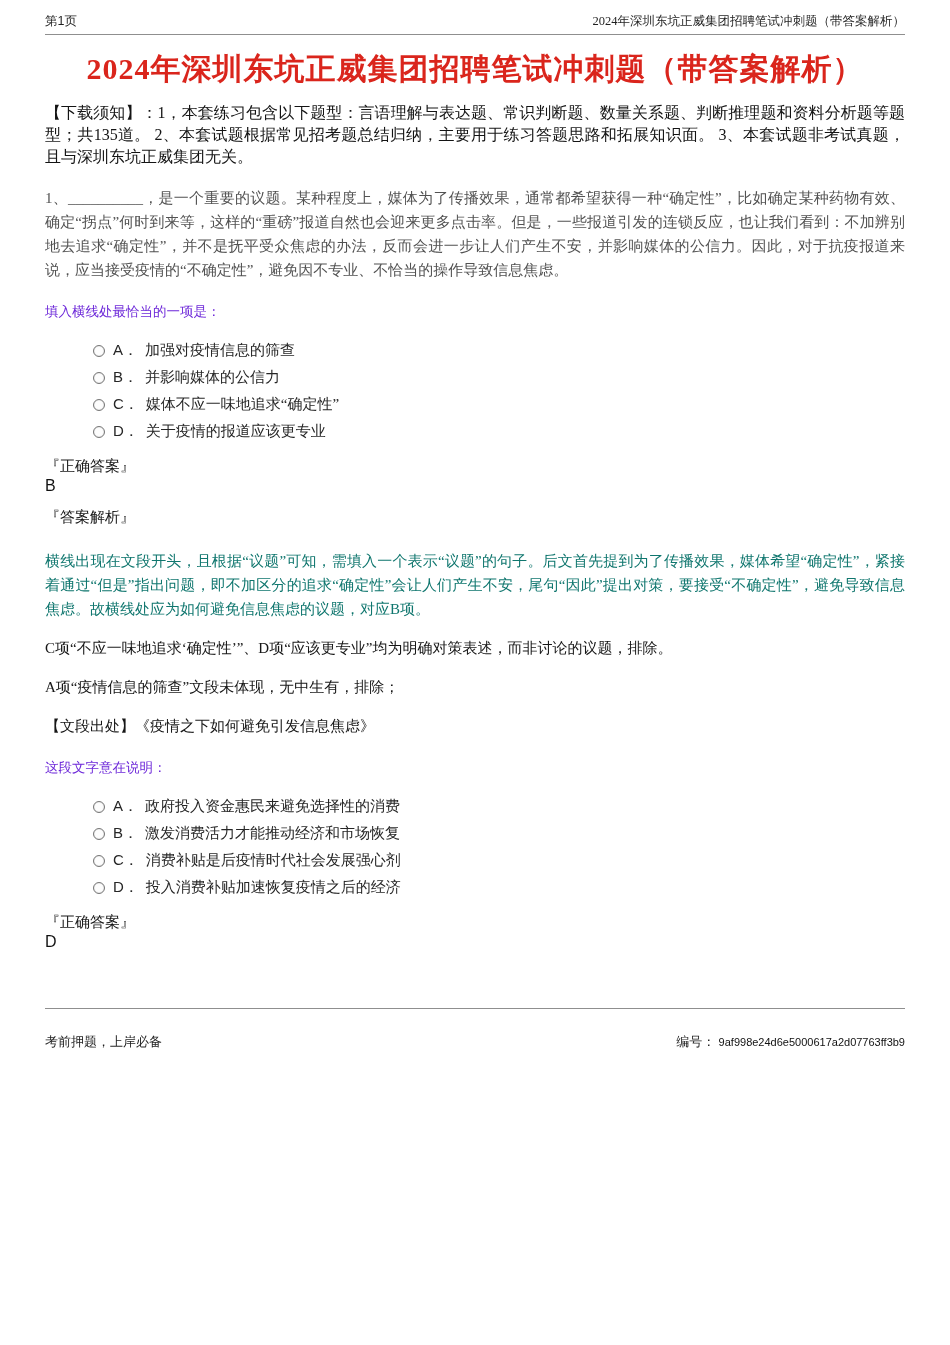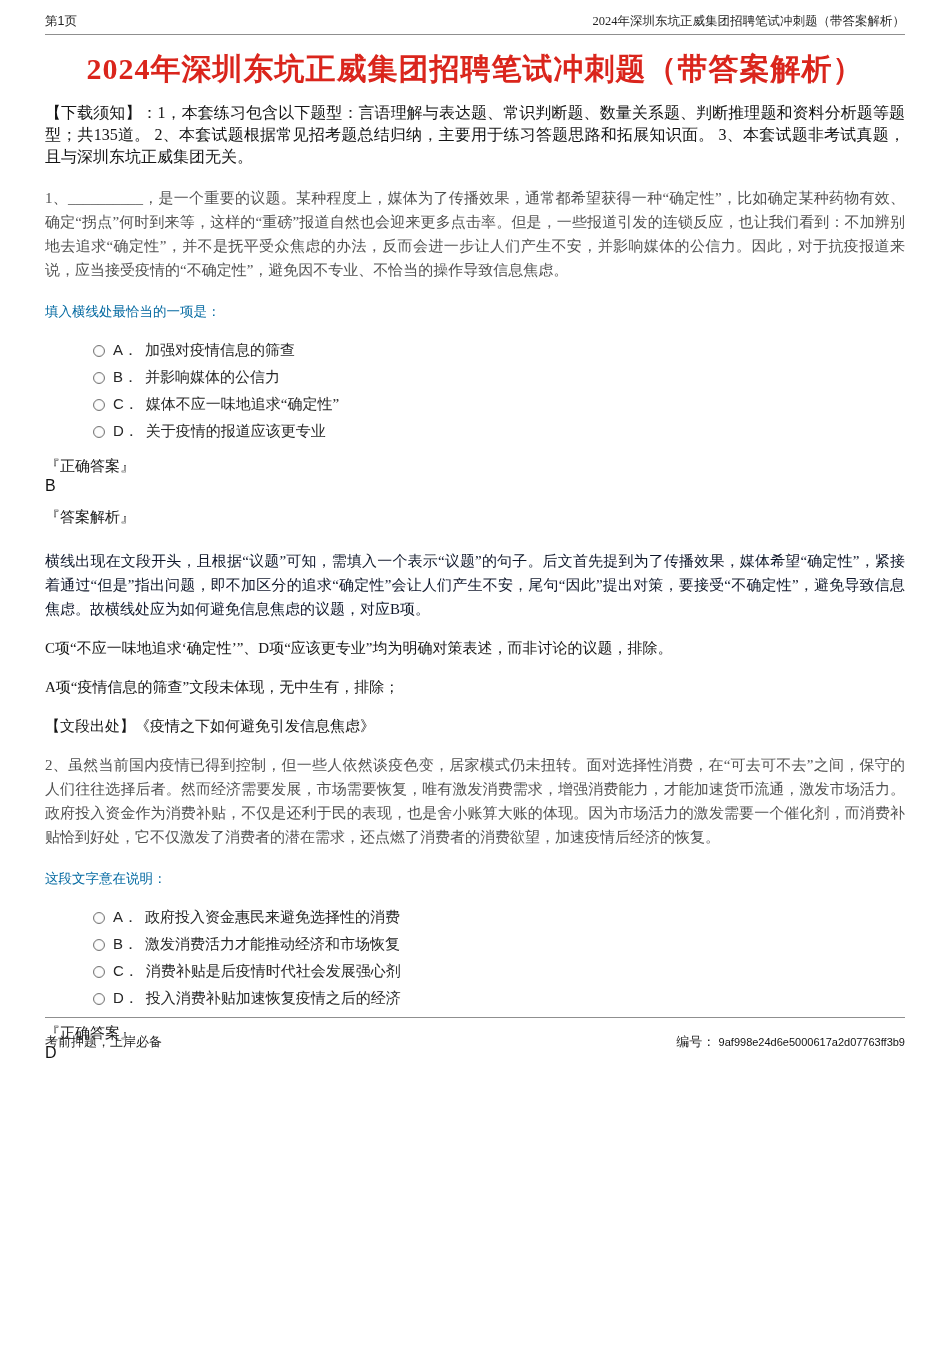--- a/index.html
+++ b/index.html
@@ -22,43 +22,43 @@
   .notice{font-size:16px;line-height:22px;color:#141414;
           text-align:justify;}
 
   
   .section-heading{margin-top:63px;font-size:23px;font-weight:bold;
                    color:#1d1d6e;line-height:29px;text-align:justify;}
 
   
   .stem{margin-top:18px;font-size:15px;line-height:24px;color:#525252;
         text-align:justify;}
-  .prompt{margin-top:20px;font-size:13.5px;line-height:20px;color:#0369a1;}
+  .prompt{margin-top:20px;font-size:13.5px;line-height:20px;color:#6d28d9;}
 
   
   .options{margin:15px 0 0 48px;}
   .opt{display:flex;align-items:center;height:27px;font-size:15px;color:#262626;}
   .radio{flex:0 0 auto;width:10px;height:10px;border:1px solid #767676;
          border-radius:50%;background:#fdfdfd;margin-right:8px;
          box-shadow:inset 0 0 1px #aaa;}
   .opt-label{margin-right:7px;font-family:"Liberation Sans",sans-serif;}
 
   
   .ans-label{margin-top:11px;font-size:15px;line-height:20px;color:#161616;}
   .ans-value{font-size:16px;line-height:20px;color:#111;
              font-family:"Liberation Sans",sans-serif;}
-  .analysis-body{margin-top:22px;font-size:15px;line-height:24px;color:#0f172a;
+  .analysis-body{margin-top:22px;font-size:15px;line-height:24px;color:#0f766e;
                  text-align:justify;}
   .note{margin-top:7px;font-size:15px;line-height:24px;color:#161616;}
   .note + .note{margin-top:6px;}
   .sp{margin-top:8px;}
 
   
   .ftr{position:absolute;left:45px;right:45px;bottom:8px;
-       border-top:1px solid #8f8f8f;padding-top:15px;
+       border-top:1px solid #8f8f8f;padding-top:24px;
        display:flex;justify-content:space-between;align-items:baseline;
        font-size:13px;color:#1f1f1f;}
   .code{font-family:"Liberation Sans",sans-serif;font-size:11px;color:#111;}
 </style>
 </head>
 <body>
 
 <div class="page">
 
   <div class="content">
@@ -103,21 +103,20 @@
       <div class="ans-value">B</div>
       <div class="ans-label">『答案解析』</div>
 
       <p class="analysis-body">横线出现在文段开头，且根据“议题”可知，需填入一个表示“议题”的句子。后文首先提到为了传播效果，媒体希望“确定性”，紧接着通过“但是”指出问题，即不加区分的追求“确定性”会让人们产生不安，尾句“因此”提出对策，要接受“不确定性”，避免导致信息焦虑。故横线处应为如何避免信息焦虑的议题，对应B项。</p>
       <p class="note sp">C项“不应一味地追求‘确定性’”、D项“应该更专业”均为明确对策表述，而非讨论的议题，排除。</p>
       <p class="note sp">A项“疫情信息的筛查”文段未体现，无中生有，排除；</p>
       <p class="note sp">【文段出处】《疫情之下如何避免引发信息焦虑》</p>
     </div>
 
     <div>
-      <p class="stem" style="margin-top:14px;">2、虽然当前国内疫情已得到控制，但一些人依然谈疫色变，居家模式仍未扭转。面对选择性消费，在“可去可不去”之间，保守的人们往往选择后者。然而经济需要发展，市场需要恢复，唯有激发消费需求，增强消费能力，才能加速货币流通，激发市场活力。政府投入资金作为消费补贴，不仅是还利于民的表现，也是舍小账算大账的体现。因为市场活力的激发需要一个催化剂，而消费补贴恰到好处，它不仅激发了消费者的潜在需求，还点燃了消费者的消费欲望，加速疫情后经济的恢复。</p>
       <p class="prompt">这段文字意在说明：</p>
 
       <div class="options">
         <div class="opt">
           <span class="radio"></span>
           <span class="opt-label">A．</span>
           <span>政府投入资金惠民来避免选择性的消费</span>
         </div>
         <div class="opt">
           <span class="radio"></span>

